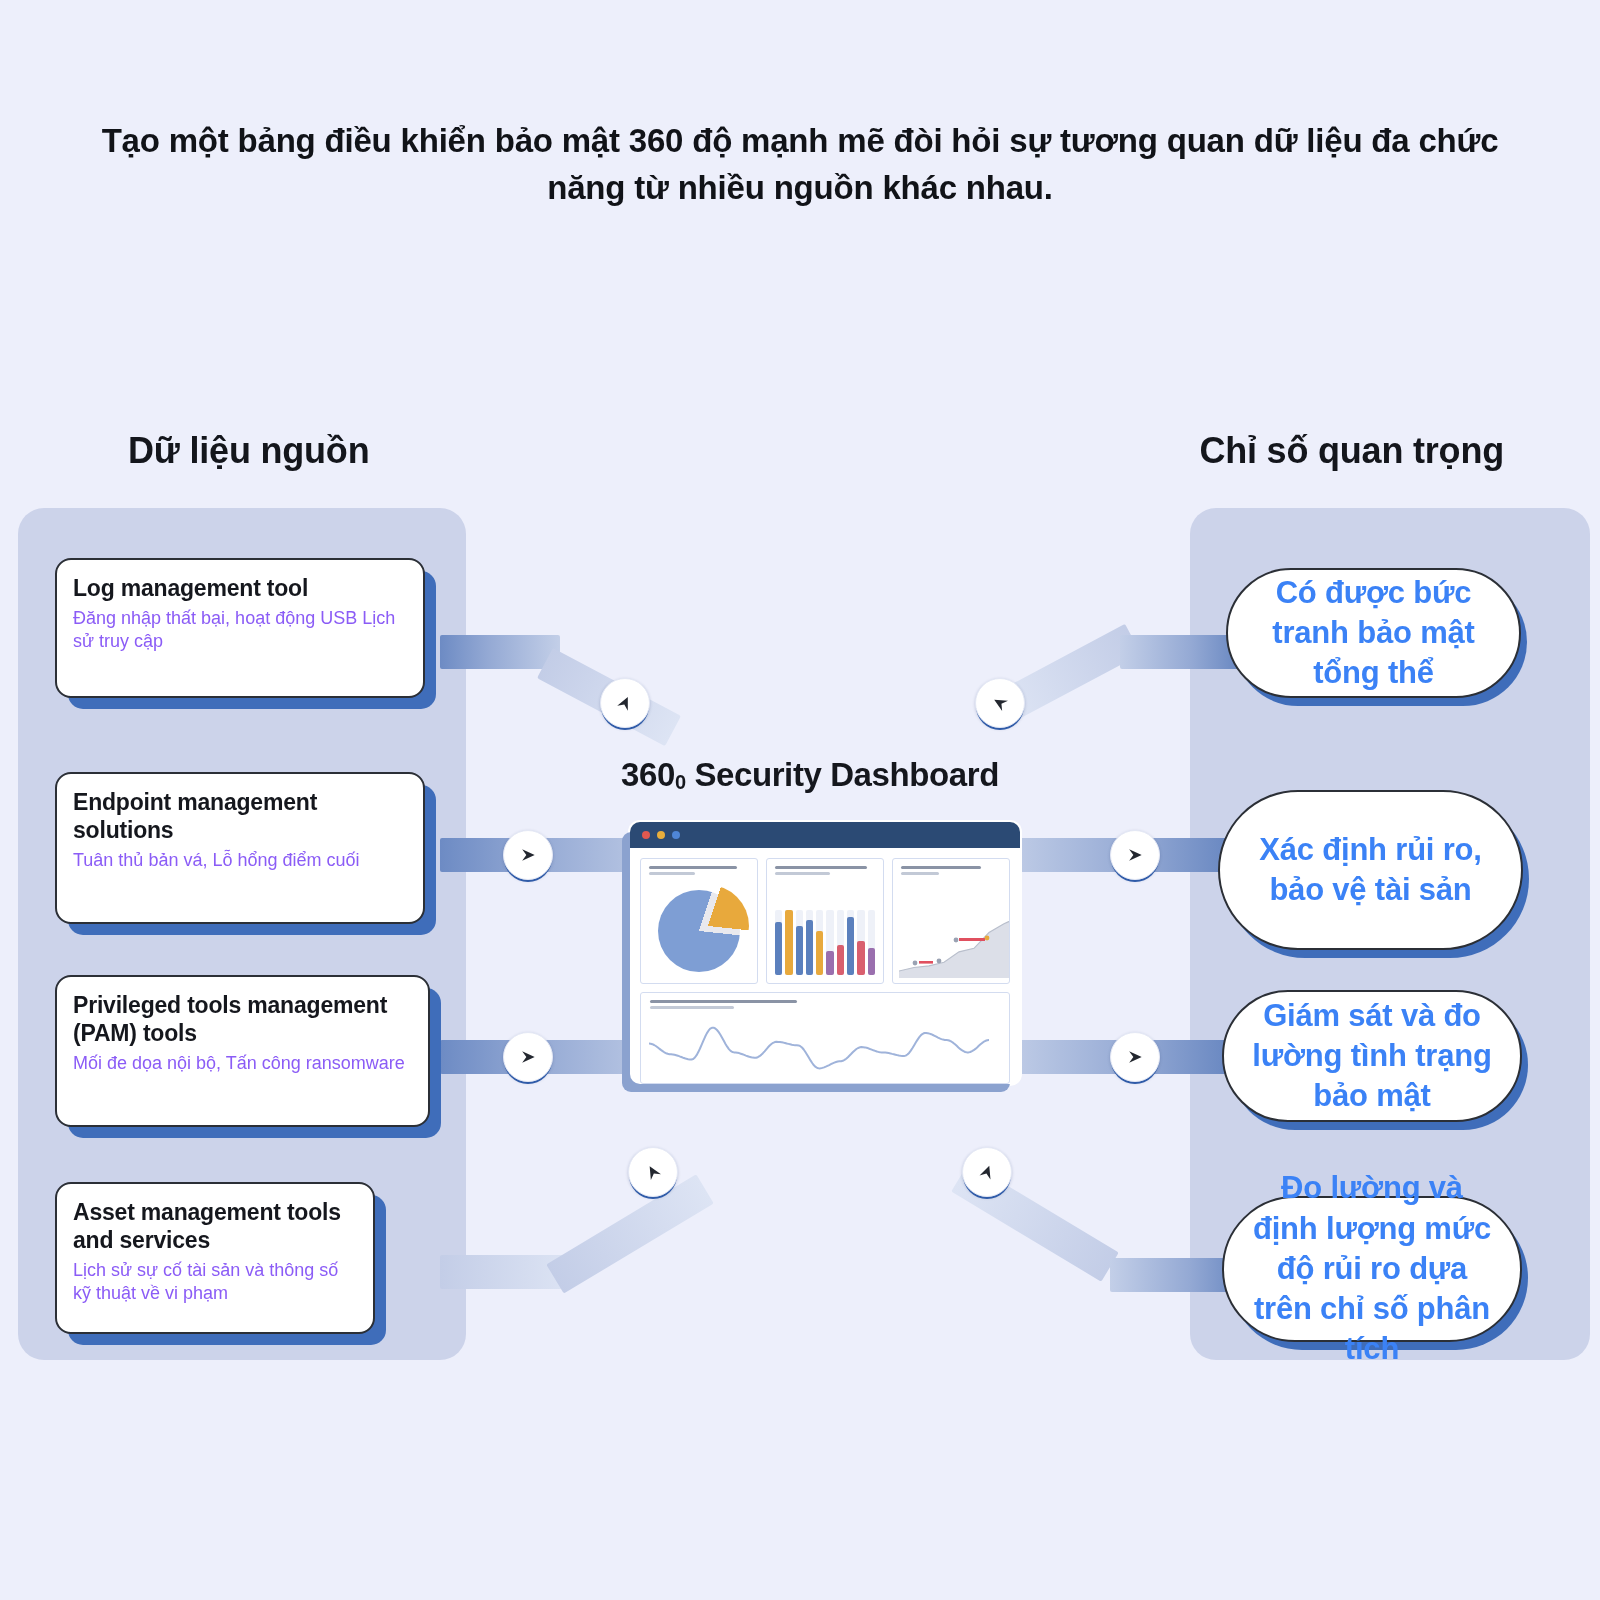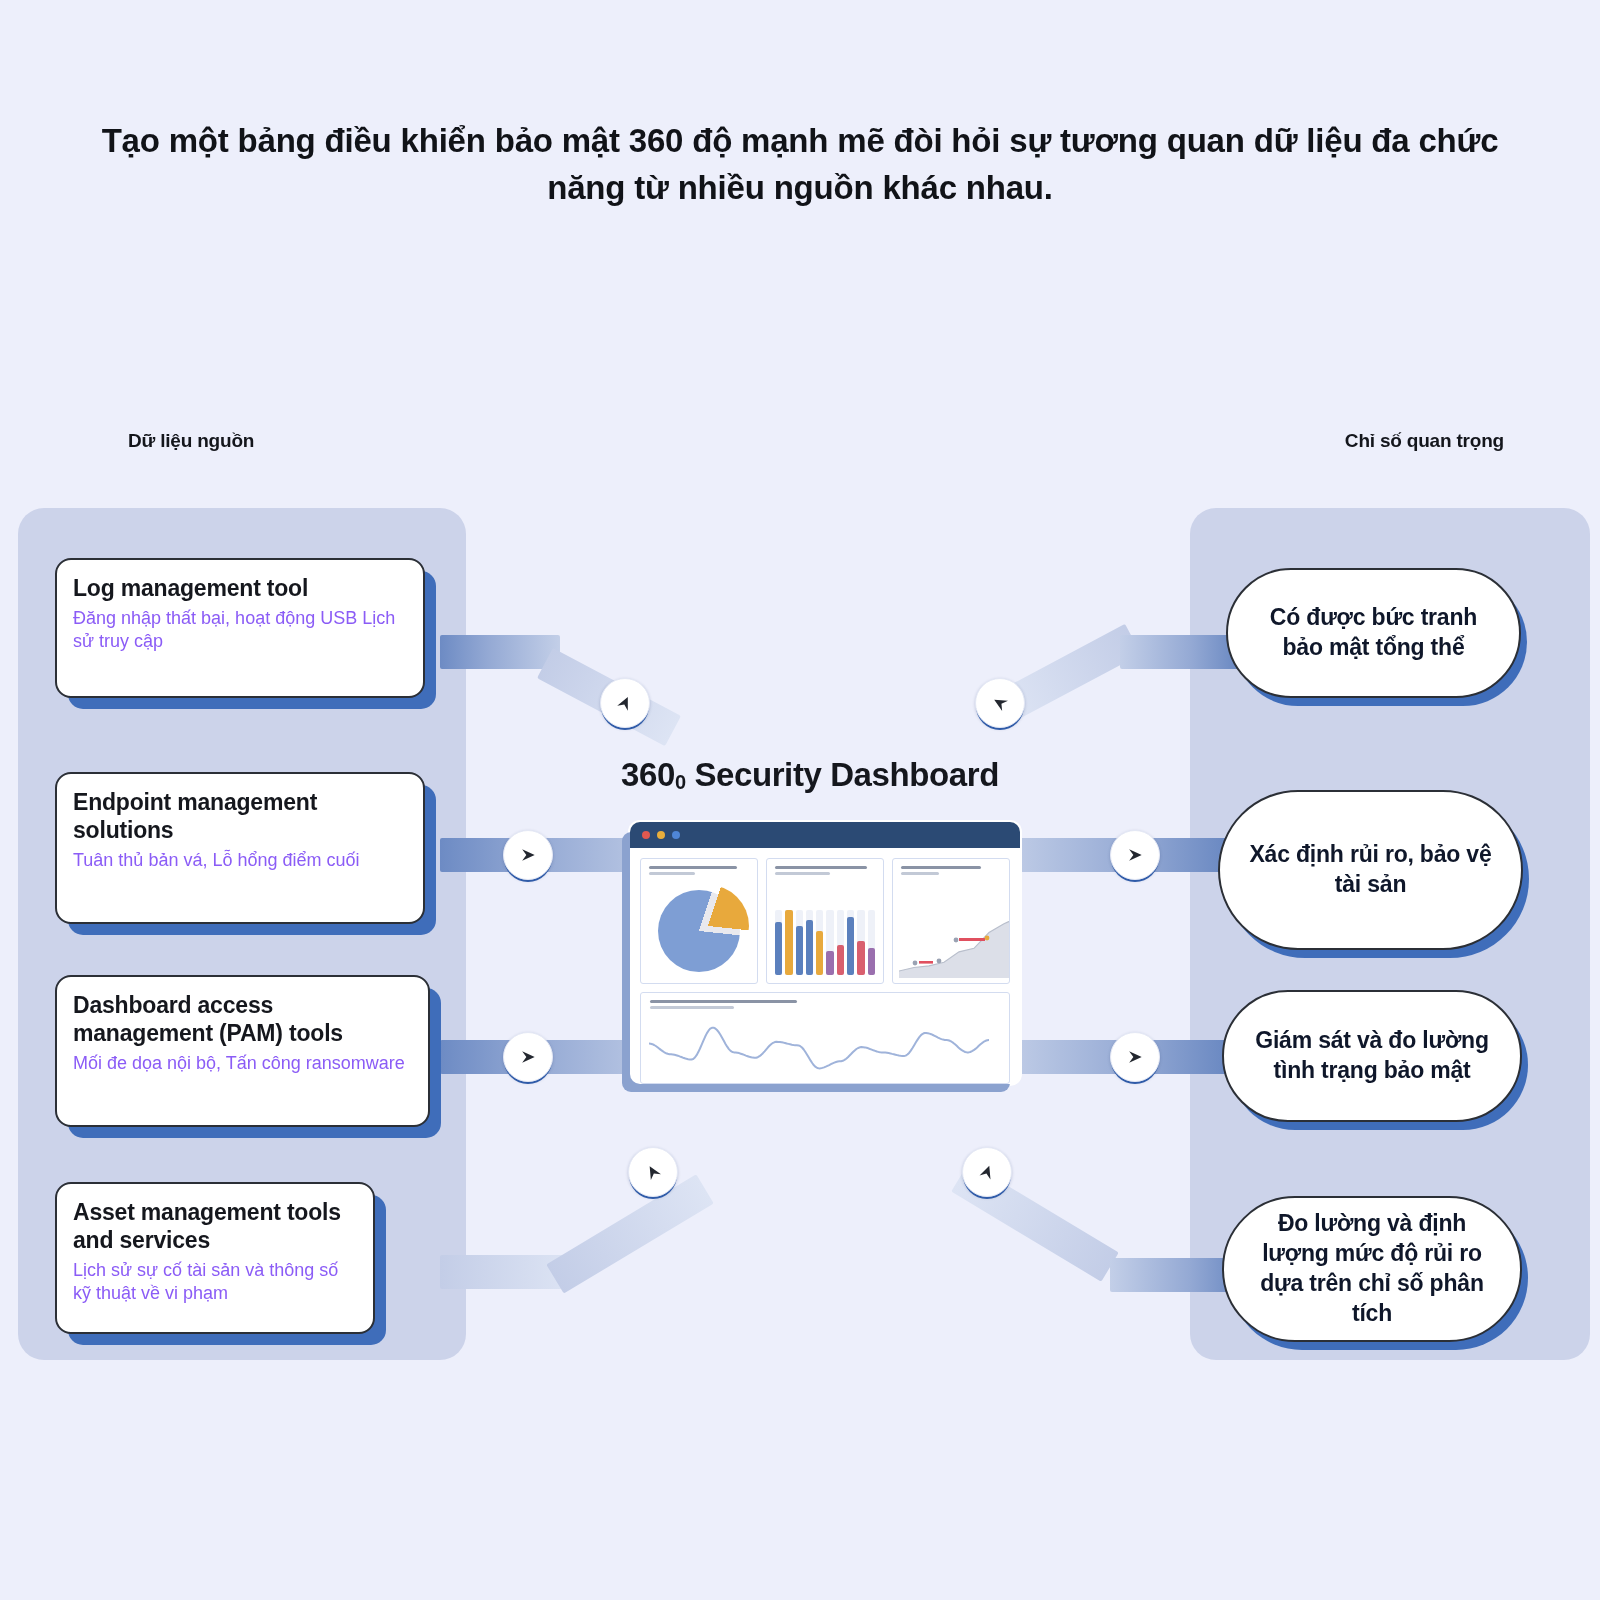--- a/index.html
+++ b/index.html
@@ -20,21 +20,21 @@
     font-size: 33px;
     font-weight: bold;
     line-height: 1.42;
     color: #111318;
     letter-spacing: -0.2px;
   }
 
   
   .col-head {
     position: absolute;
-    font-size: 19px;
+    font-size: 36px;
     font-weight: bold;
     color: #14161c;
     letter-spacing: -0.2px;
     white-space: nowrap;
   }
   #head-left  { left: 128px; top: 430px; }
   #head-right { right: 96px;  top: 430px; }
 
   
   .panel {
@@ -105,23 +105,23 @@
     border-radius: 999px;
     box-shadow: 7px 9px 0 -1px #3f6dba;
     display: flex;
     align-items: center;
     justify-content: center;
     text-align: center;
     z-index: 4;
     padding: 0 26px;
   }
   .rcard .t {
-    font-size: 23px;
+    font-size: 31px;
     font-weight: bold;
-    color: #0f172a;
+    color: #3b82f6;
     line-height: 1.30;
     letter-spacing: -0.2px;
   }
 
   
   #center-title {
     position: absolute;
     left: 560px; top: 756px;
     width: 500px;
     text-align: center;
@@ -295,21 +295,21 @@
   <div class="t">Log management tool</div>
   <div class="s">Đăng nhập thất bại, hoạt động USB Lịch sử truy cập</div>
 </div>
 
 <div class="lcard" style="left:55px; top:772px; width:370px; height:152px;">
   <div class="t">Endpoint management solutions</div>
   <div class="s">Tuân thủ bản vá, Lỗ hổng điểm cuối</div>
 </div>
 
 <div class="lcard" style="left:55px; top:975px; width:375px; height:152px;">
-  <div class="t">Dashboard access management (PAM) tools</div>
+  <div class="t">Privileged tools management (PAM) tools</div>
   <div class="s">Mối đe dọa nội bộ, Tấn công ransomware</div>
 </div>
 
 <div class="lcard" style="left:55px; top:1182px; width:320px; height:152px;">
   <div class="t">Asset management tools and services</div>
   <div class="s">Lịch sử sự cố tài sản và thông số kỹ thuật về vi phạm</div>
 </div>
 
 <div class="rcard" style="left:1226px; top:568px; width:295px; height:130px;">
   <div class="t">Có được bức tranh bảo mật tổng thể</div>

